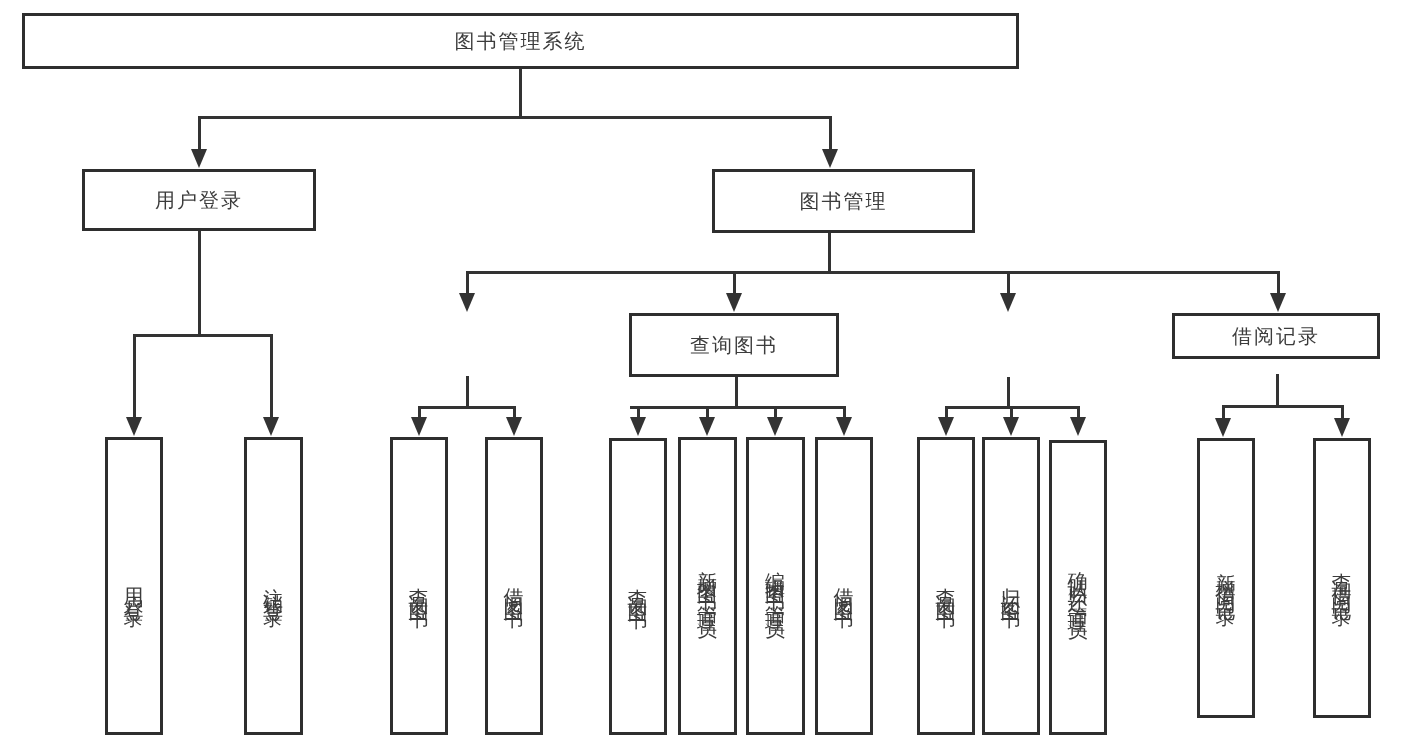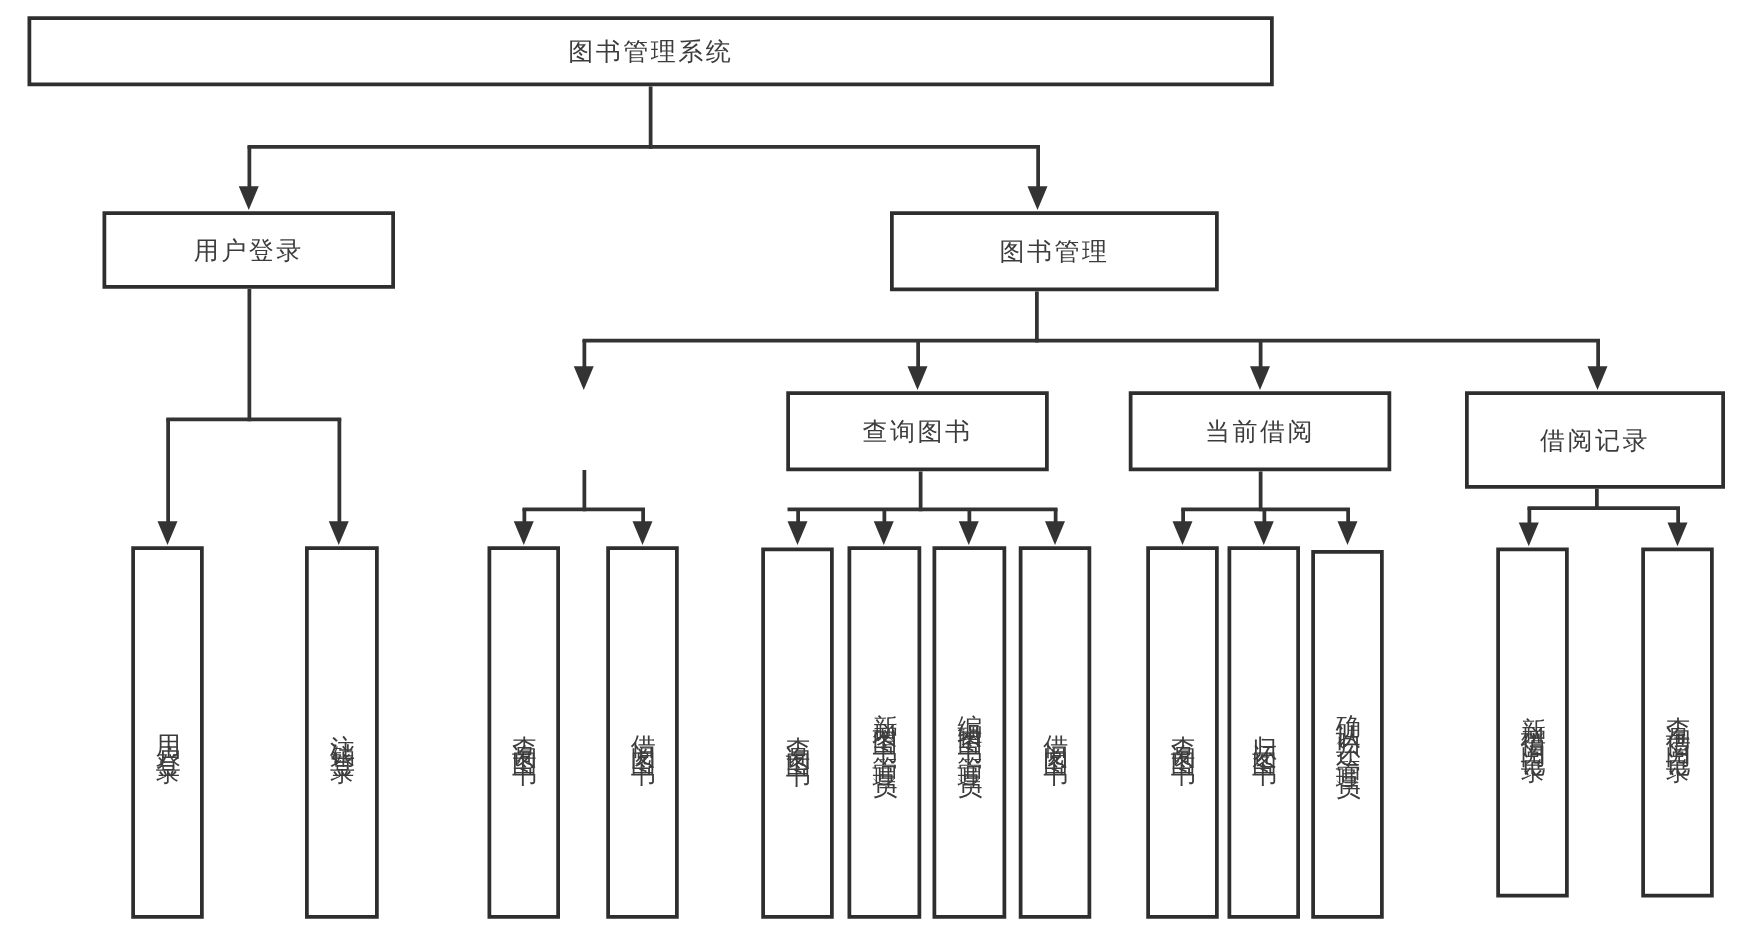--- a/index.html
+++ b/index.html
@@ -126,24 +126,21 @@
     </div>
     <div class="node h" style="left: 82px; top: 169px; width: 234px; height: 62px;">
       <span class="label">用户登录</span>
     </div>
     <div class="node h" style="left: 712px; top: 169px; width: 263px; height: 64px;">
       <span class="label">图书管理</span>
     </div>
     <div class="node h" style="left: 629px; top: 313px; width: 210px; height: 64px;">
       <span class="label">查询图书</span>
     </div>
-    <div class="node h" style="left: 903px; top: 313px; width: 210px; height: 64px;">
-      <span class="label">当前借阅</span>
-    </div>
-    <div class="node h" style="left: 1172px; top: 313px; width: 208px; height: 78px;">
+    <div class="node h" style="left: 1172px; top: 313px; width: 208px; height: 46px;">
       <span class="label">借阅记录</span>
     </div>
     <div class="node v" style="left: 105px; top: 437px; width: 58px; height: 298px;">
       <span class="label">用户登录</span>
     </div>
     <div class="node v" style="left: 244px; top: 437px; width: 59px; height: 298px;">
       <span class="label">注销登录</span>
     </div>
     <div class="node v" style="left: 390px; top: 437px; width: 58px; height: 298px;">
       <span class="label">查询图书</span>

